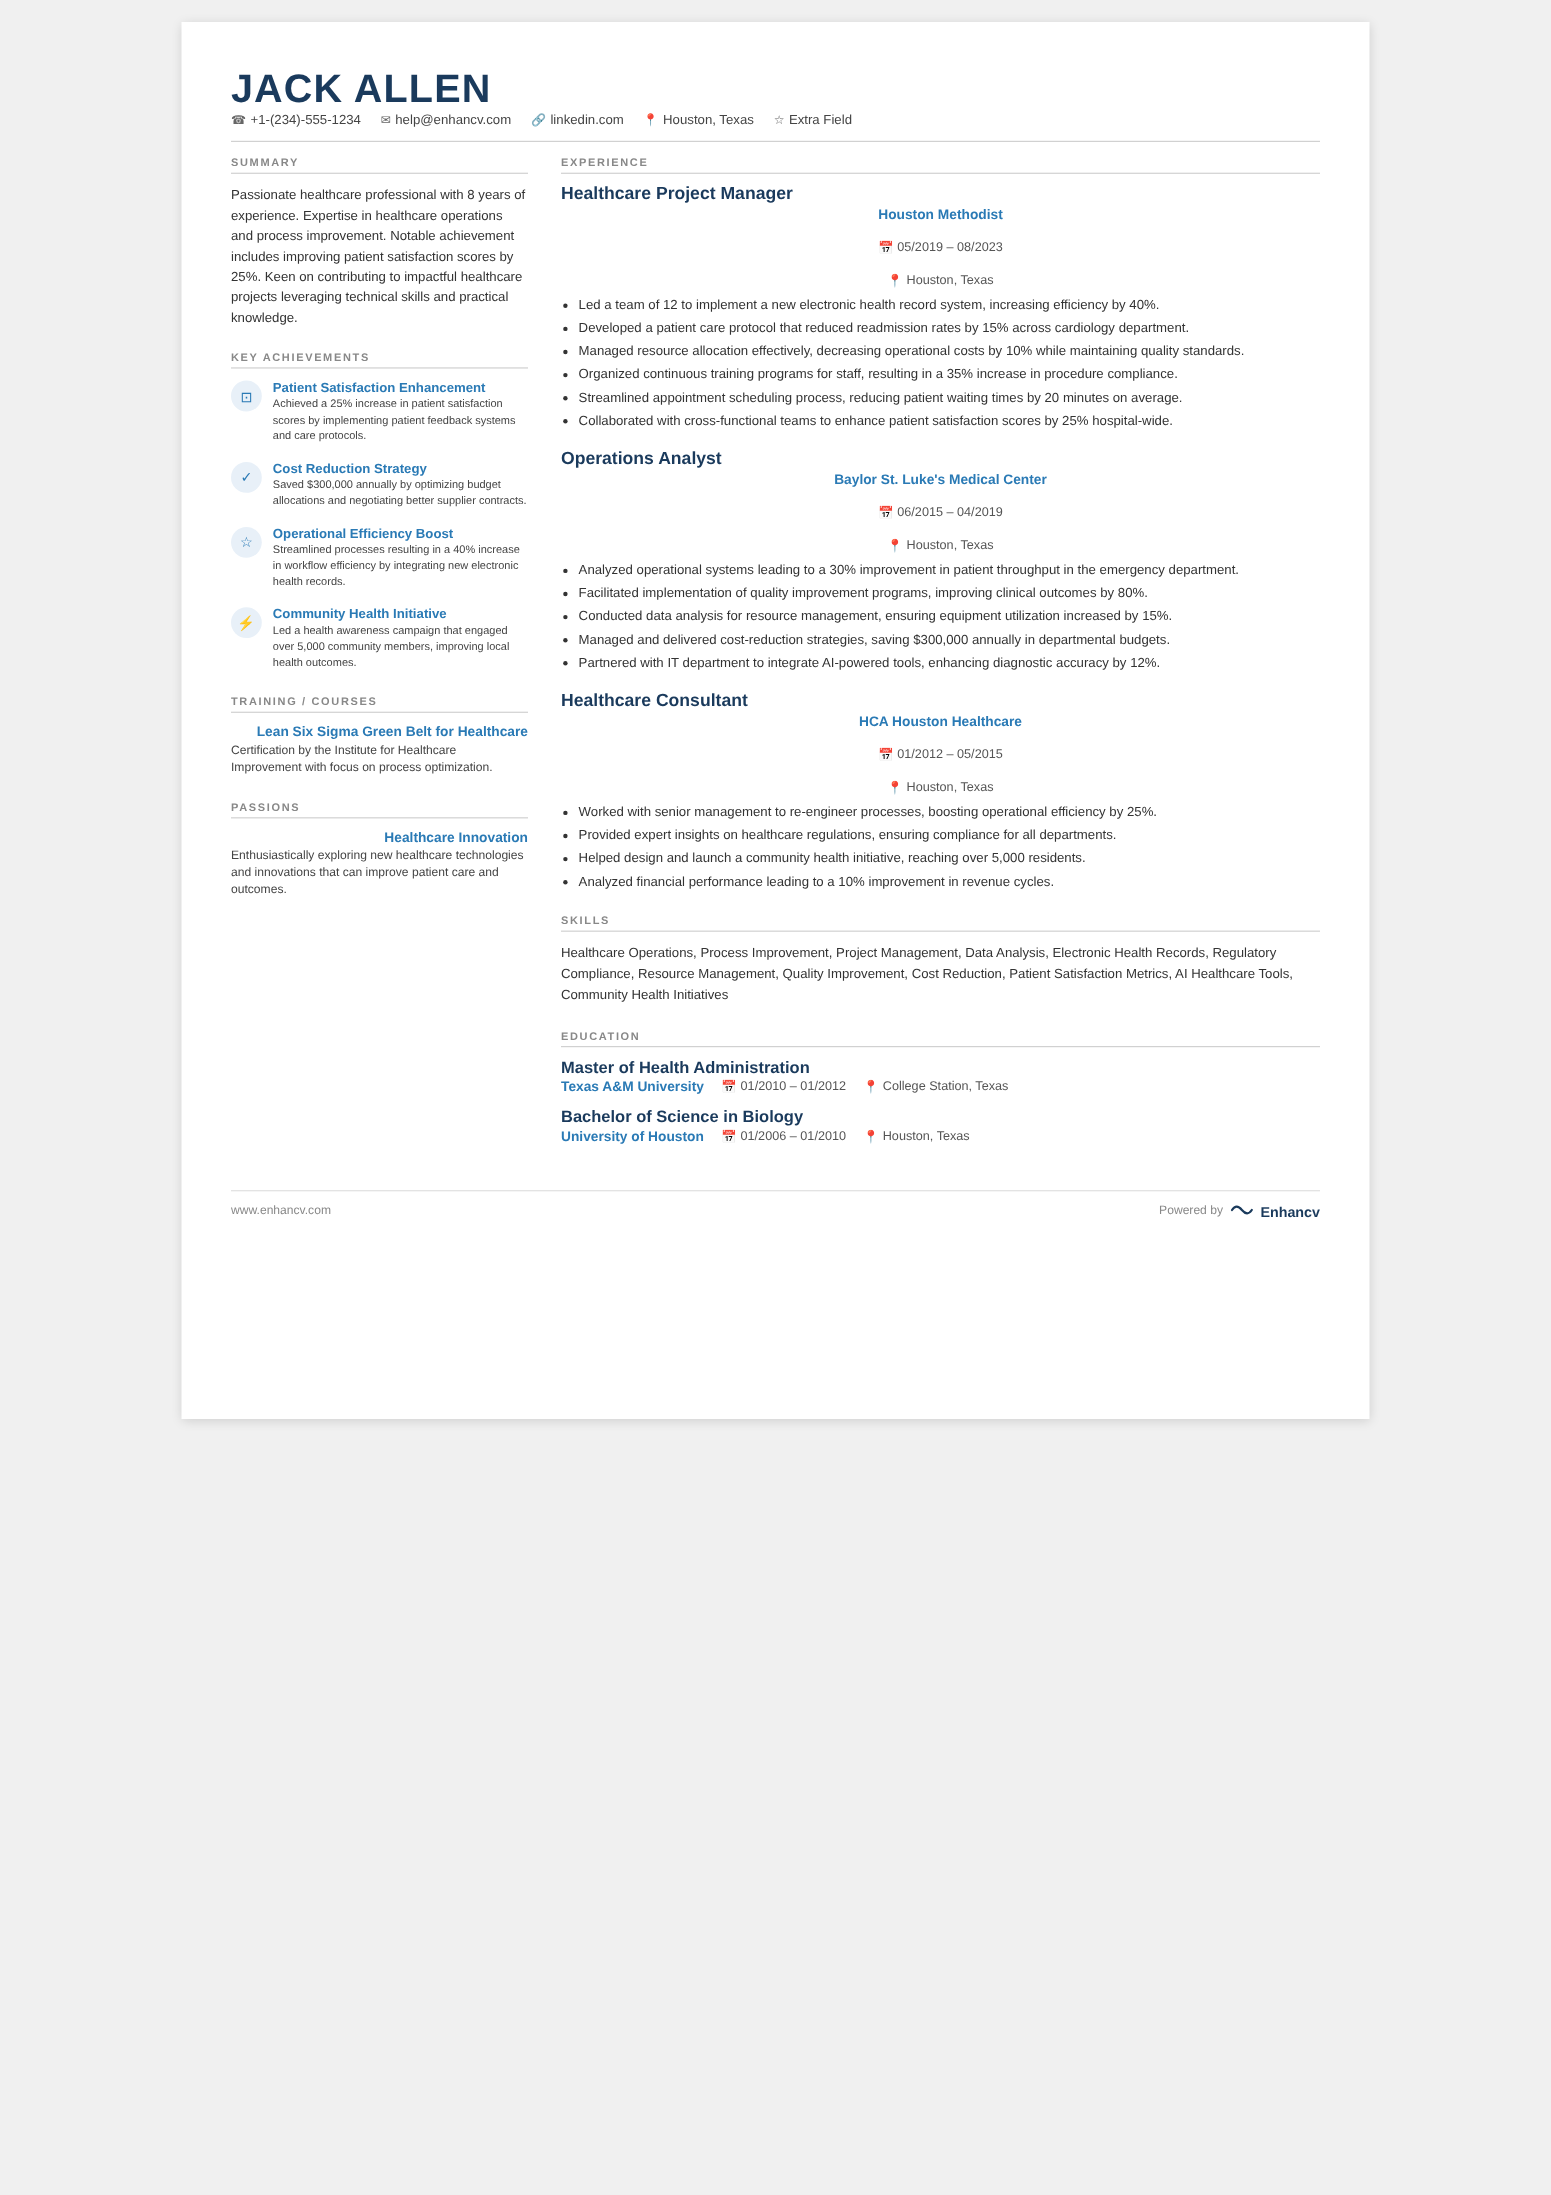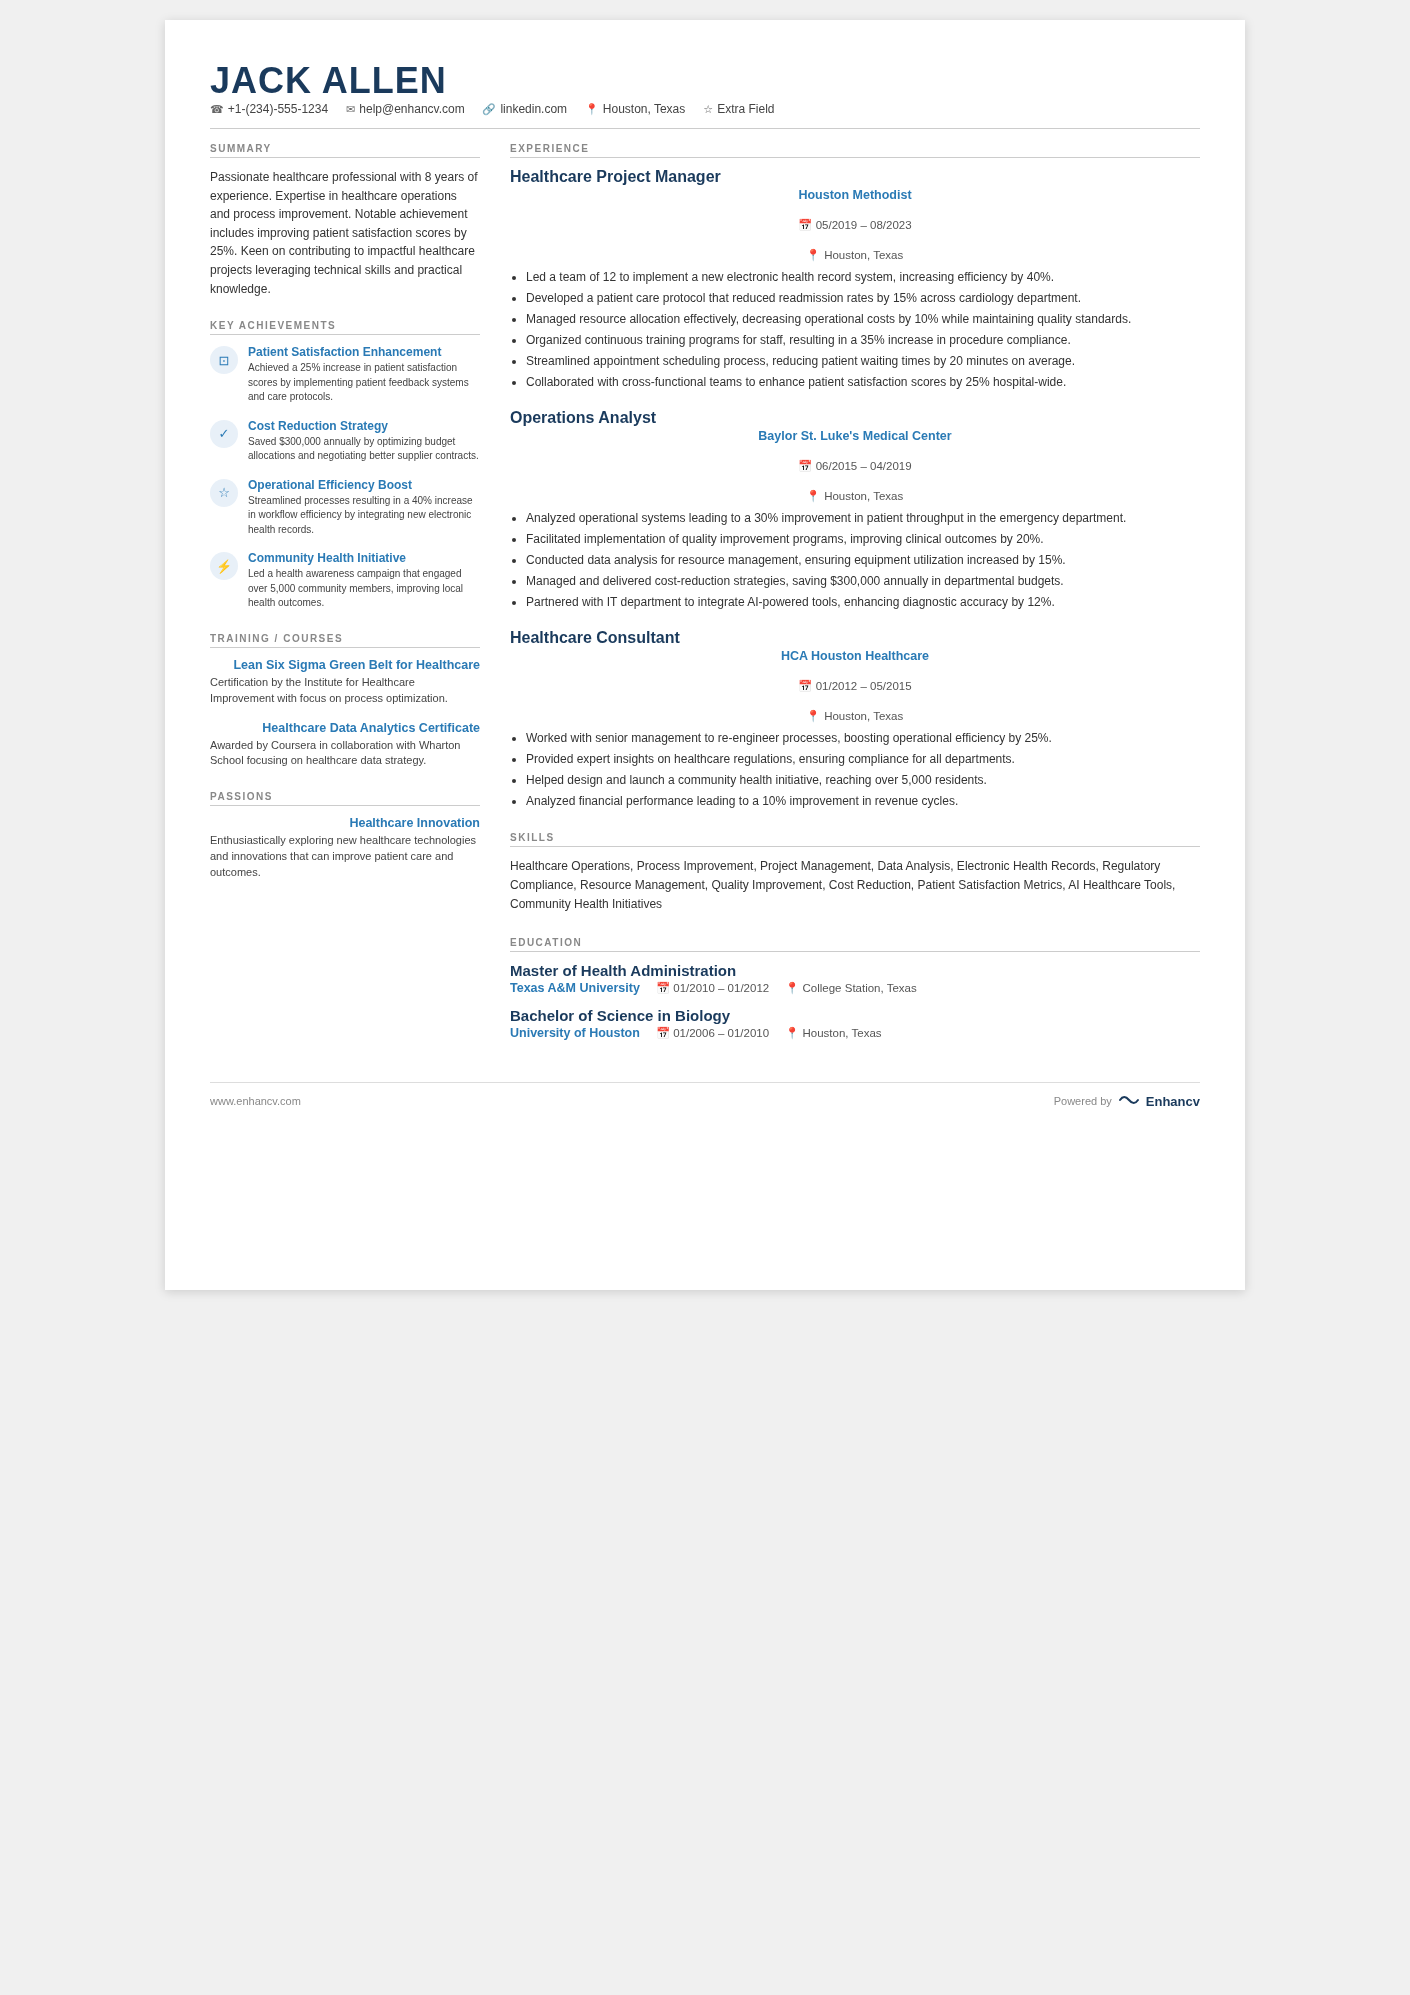--- a/index.html
+++ b/index.html
@@ -314,24 +314,20 @@
       </div>
 
       <div class="section-block">
         <div class="section-label">TRAINING / COURSES</div>
 
         <div class="training-item">
           <div class="training-title">Lean Six Sigma Green Belt for Healthcare</div>
           <div class="training-desc">Certification by the Institute for Healthcare Improvement with focus on process optimization.</div>
         </div>
 
-        <div class="training-item">
-          <div class="training-title">Healthcare Data Analytics Certificate</div>
-          <div class="training-desc">Awarded by Coursera in collaboration with Wharton School focusing on healthcare data strategy.</div>
-        </div>
       </div>
 
       <div class="section-block">
         <div class="section-label">PASSIONS</div>
 
         <div class="training-item">
           <div class="training-title">Healthcare Innovation</div>
           <div class="training-desc">Enthusiastically exploring new healthcare technologies and innovations that can improve patient care and outcomes.</div>
         </div>
       </div>
@@ -374,21 +370,21 @@
               <span>📅</span>
               <span>06/2015 – 04/2019</span>
             </span>
             <span class="exp-location">
               <span>📍</span>
               <span>Houston, Texas</span>
             </span>
           </div>
           <ul class="exp-bullets">
             <li>Analyzed operational systems leading to a 30% improvement in patient throughput in the emergency department.</li>
-            <li>Facilitated implementation of quality improvement programs, improving clinical outcomes by 20%.</li>
+            <li>Facilitated implementation of quality improvement programs, improving clinical outcomes by 80%.</li>
             <li>Conducted data analysis for resource management, ensuring equipment utilization increased by 15%.</li>
             <li>Managed and delivered cost-reduction strategies, saving $300,000 annually in departmental budgets.</li>
             <li>Partnered with IT department to integrate AI-powered tools, enhancing diagnostic accuracy by 12%.</li>
           </ul>
         </div>
 
         <div class="exp-item">
           <div class="exp-job-title">Healthcare Consultant</div>
           <div class="exp-meta">
             <span class="exp-company">HCA Houston Healthcare</span>

